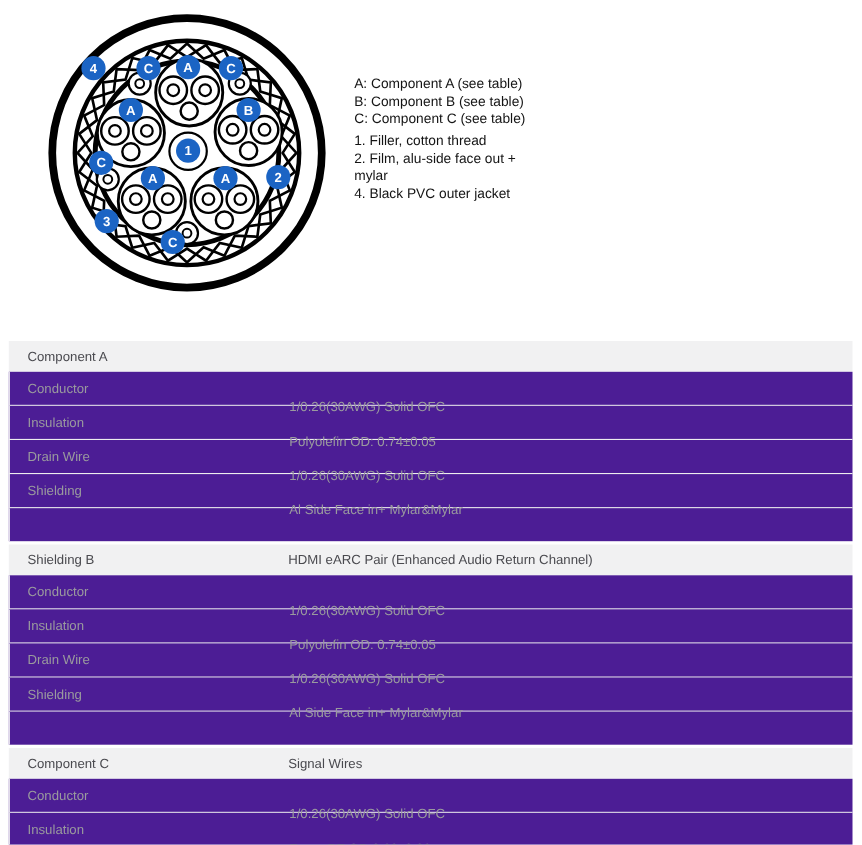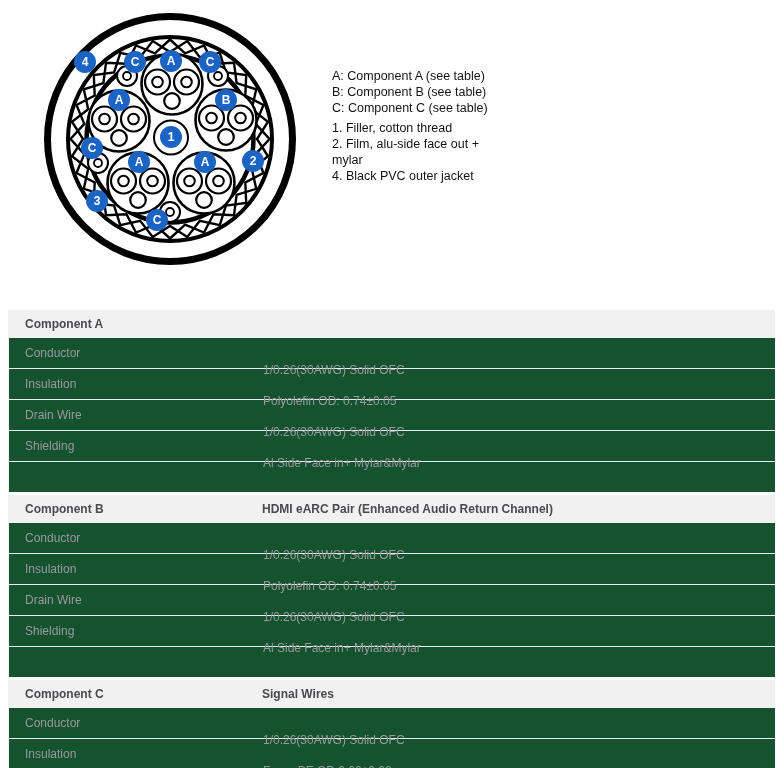--- a/index.html
+++ b/index.html
@@ -15,21 +15,21 @@
     background: #ffffff;
     overflow: hidden;
   }
   #diagram-svg {
     position: absolute;
     left: 0;
     top: 0;
   }
   .legend {
     position: absolute;
-    left: 332px;
+    left: 322px;
     top: 68px;
     width: 174px;
     font-size: 12.5px;
     line-height: 16px;
     color: #141414;
   }
   .legend-block + .legend-block { margin-top: 4px; }
   .legend-line { white-space: normal; }
 
   .tables {
@@ -38,21 +38,21 @@
     top: 310px;
     width: 767px;
   }
   .spec-table { margin-bottom: 3px; }
   .thead {
     height: 28px;
     background: #f1f1f2;
     display: flex;
     align-items: center;
     font-size: 12px;
-    font-weight: bold;
+    font-weight: normal;
     color: #4a4a4f;
   }
   .thead .cell1 {
     box-sizing: border-box;
     width: 243px;
     padding-left: 17px;
     flex: none;
   }
   .thead .cell2 {
     box-sizing: border-box;
@@ -60,21 +60,21 @@
     padding-left: 11px;
   }
   .trow {
     height: 30px;
     display: flex;
     align-items: stretch;
     font-size: 12px;
     color: #9a9a9e;
     border-bottom: 1px solid #ededee;
     border-left: 1px solid #f2f2f3;
-    background: #14532d;
+    background: #4c1d95;
   }
   .trow .cell1 {
     box-sizing: border-box;
     width: 242px;
     padding-left: 16px;
     flex: none;
     display: flex;
     align-items: center;
   }
   .trow .cell2 {
@@ -225,21 +225,21 @@
           <div class="cell1">Shielding</div>
           <div class="cell2">Al Side Face in+ Mylar&amp;Mylar</div>
         </div>
         <div class="trow empty">
           <div class="cell1"></div>
           <div class="cell2"></div>
         </div>
       </section>
       <section class="spec-table">
         <div class="thead">
-          <div class="cell1">Component B</div>
+          <div class="cell1">Shielding B</div>
           <div class="cell2">HDMI eARC Pair (Enhanced Audio Return Channel)</div>
         </div>
         <div class="trow">
           <div class="cell1">Conductor</div>
           <div class="cell2">1/0.26(30AWG) Solid OFC</div>
         </div>
         <div class="trow">
           <div class="cell1">Insulation</div>
           <div class="cell2">Polyolefin OD: 0.74±0.05</div>
         </div>

